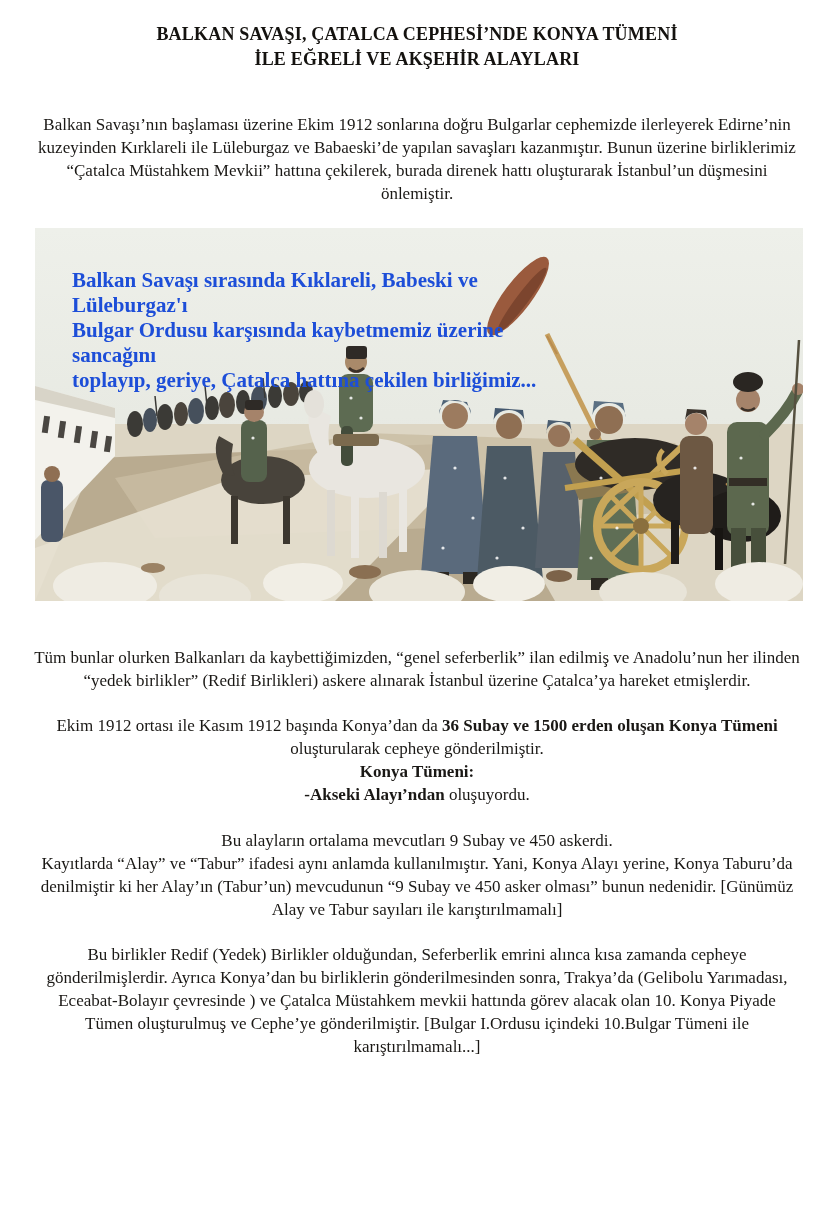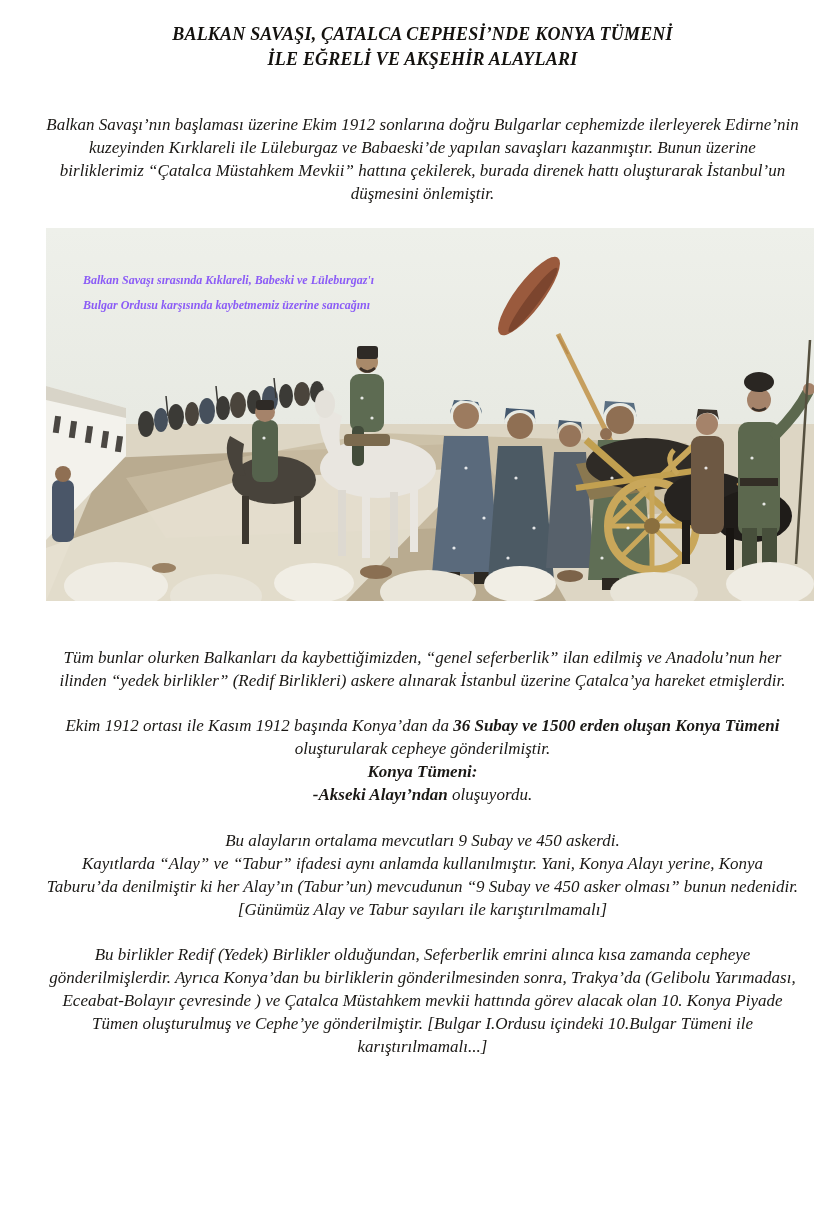--- a/index.html
+++ b/index.html
@@ -5,21 +5,21 @@
   html,body{margin:0;padding:0;background:#ffffff;}
   .page{
     position:relative;
     width:828px;
     height:1208px;
     background:#ffffff;
     font-family:"Liberation Serif", serif;
     color:#1a1815;
     overflow:hidden;
   }
-  .content{padding:0 28px 0 45px;font-style:italic;}
+  .content{padding:0 28px 0 34px;}
   .doc-title{
     margin-top:22px;
     text-align:center;
     font-weight:bold;
     font-size:18px;
     line-height:25px;
     letter-spacing:0.2px;
     color:#14120f;
   }
   .para{
@@ -37,23 +37,23 @@
     height:373px;
     overflow:hidden;
   }
   .photo-figure svg{display:block;width:768px;height:373px;}
   .photo-caption{
     position:absolute;
     left:37px;
     top:40px;
     width:500px;
     font-weight:bold;
-    font-size:12px;
+    font-size:21px;
     line-height:25px;
-    color:#8b5cf6;
+    color:#1d4ed8;
   }
   #p2{margin-top:45px;}
   .block{margin-top:22px;}
   .gap23{margin-top:23px;}
 </style>
 </head>
 <body>
 
 <div class="page">
   <div class="content">
@@ -240,20 +240,21 @@
             <circle cx="326" cy="190" r="1.6"></circle>
             <circle cx="218" cy="210" r="1.6"></circle>
           <circle cx="706" cy="230" r="1.6"></circle>
             <circle cx="718" cy="276" r="1.6"></circle>
             <circle cx="660" cy="240" r="1.6"></circle>
         </g>
       </svg>
       <div class="photo-caption">
         <div>Balkan Savaşı sırasında Kıklareli, Babeski ve Lüleburgaz'ı</div>
         <div>Bulgar Ordusu karşısında kaybetmemiz üzerine sancağını</div>
+        <div>toplayıp, geriye, Çatalca hattına çekilen birliğimiz...</div>
       </div>
     </figure>
 
     <div id="p2" class="para"><span>Tüm bunlar olurken Balkanları da kaybettiğimizden, “genel seferberlik” ilan edilmiş ve Anadolu’nun her ilinden “yedek birlikler” (Redif Birlikleri) askere alınarak İstanbul üzerine Çatalca’ya hareket etmişlerdir.</span></div>
 
     <div class="block">
       <div class="para"><span>Ekim 1912 ortası ile Kasım 1912 başında Konya’dan da </span><span class="b">36 Subay ve 1500 erden oluşan Konya Tümeni</span><span> oluşturularak cepheye gönderilmiştir.</span></div>
       <div class="para"><span class="b">Konya Tümeni:</span></div>
       <div class="para"><span class="b">-Akseki Alayı’ndan</span><span> oluşuyordu.</span></div>
     </div>

